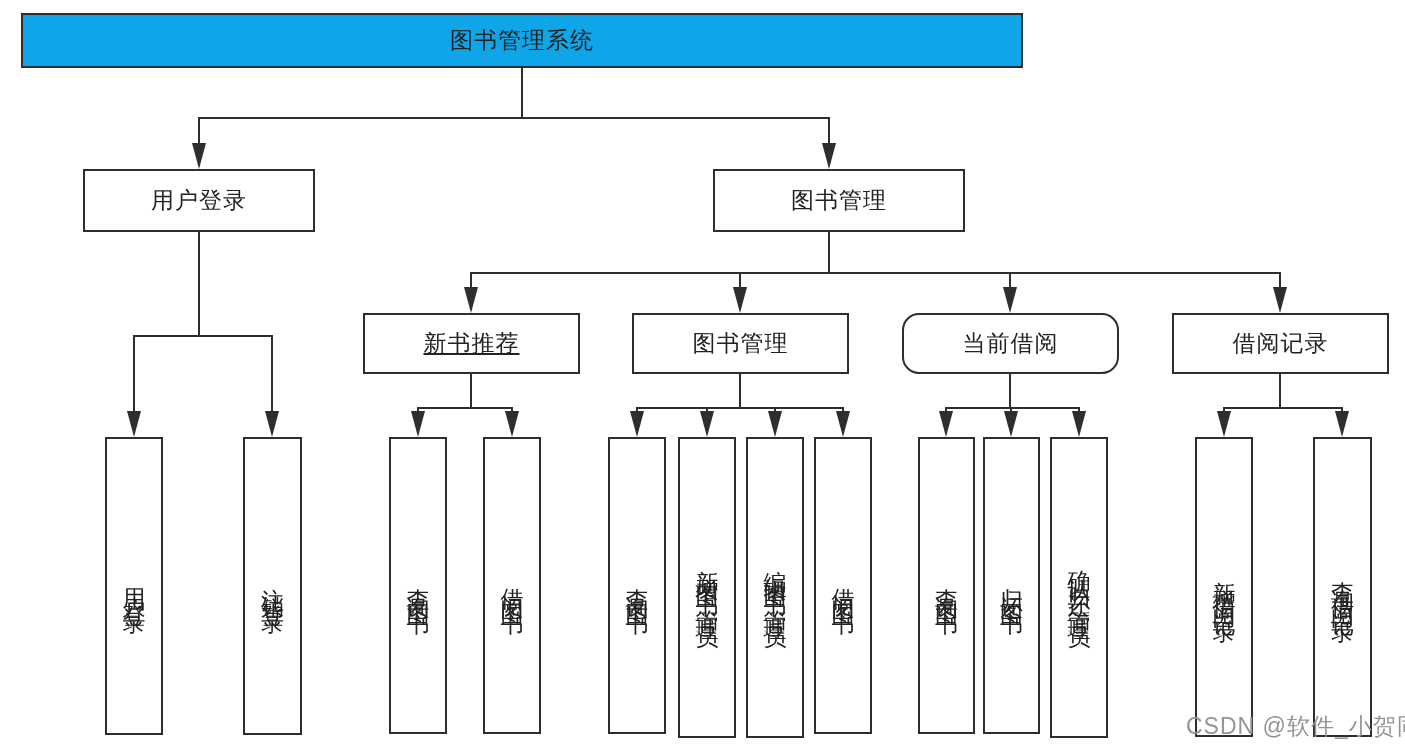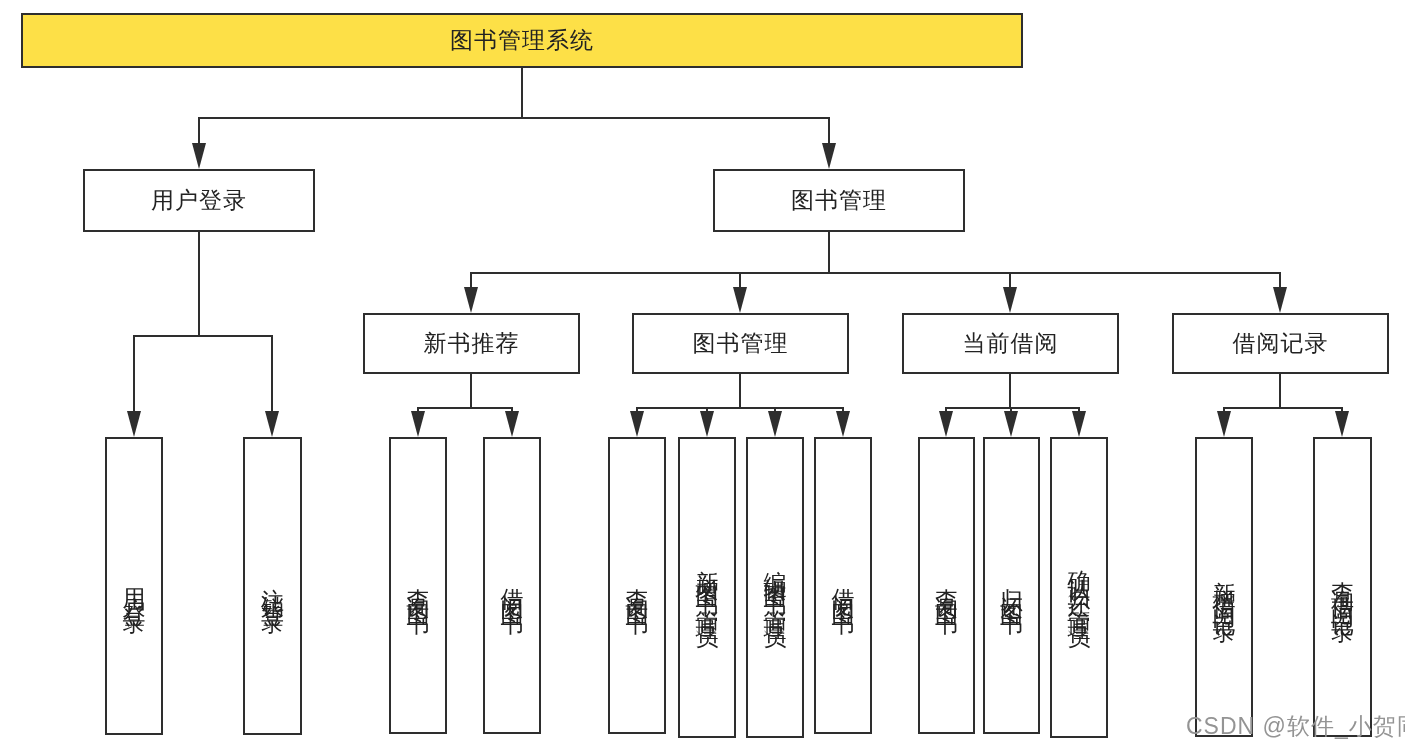--- a/index.html
+++ b/index.html
@@ -64,36 +64,36 @@
     color: rgba(148, 148, 148, 0.9);
     white-space: nowrap;
     z-index: 6;
   }
 </style>
 </head>
 <body>
 
 <div class="canvas">
   <div id="stage">
-      <div class="node h" style="left: 21px; top: 13px; width: 1002px; height: 55px; border-color: rgb(46, 46, 46); background: #fde047; text-align: right;">
+      <div class="node h" style="left: 21px; top: 13px; width: 1002px; height: 55px; border-color: rgb(46, 46, 46); background: #0ea5e9; text-align: right;">
         <span class="lbl" style="color: rgb(34, 34, 34);">图书管理系统</span>
       </div>
       <div class="node h" style="left: 83px; top: 169px; width: 232px; height: 63px; border-color: rgb(46, 46, 46); background: rgb(255, 255, 255);">
         <span class="lbl" style="color: rgb(34, 34, 34);">用户登录</span>
       </div>
       <div class="node h" style="left: 713px; top: 169px; width: 252px; height: 63px; border-color: rgb(46, 46, 46); background: rgb(255, 255, 255);">
         <span class="lbl" style="color: rgb(34, 34, 34);">图书管理</span>
       </div>
       <div class="node h" style="left: 363px; top: 313px; width: 217px; height: 61px; border-color: rgb(46, 46, 46); background: rgb(255, 255, 255);">
-        <span class="lbl" style="color: rgb(34, 34, 34);">新书推荐</span>
+        <span class="lbl" style="color: rgb(34, 34, 34); text-decoration: underline;">新书推荐</span>
       </div>
       <div class="node h" style="left: 632px; top: 313px; width: 217px; height: 61px; border-color: rgb(46, 46, 46); background: rgb(255, 255, 255);">
         <span class="lbl" style="color: rgb(34, 34, 34);">图书管理</span>
       </div>
-      <div class="node h" style="left: 902px; top: 313px; width: 217px; height: 61px; border-color: rgb(46, 46, 46); background: rgb(255, 255, 255);">
+      <div class="node h" style="left: 902px; top: 313px; width: 217px; height: 61px; border-color: rgb(46, 46, 46); background: rgb(255, 255, 255); border-radius: 17px;">
         <span class="lbl" style="color: rgb(34, 34, 34);">当前借阅</span>
       </div>
       <div class="node h" style="left: 1172px; top: 313px; width: 217px; height: 61px; border-color: rgb(46, 46, 46); background: rgb(255, 255, 255);">
         <span class="lbl" style="color: rgb(34, 34, 34);">借阅记录</span>
       </div>
       <div class="node v" style="left: 105px; top: 437px; width: 58px; height: 298px; border-color: rgb(46, 46, 46); background: rgb(255, 255, 255);">
         <span class="lbl" style="color: rgb(34, 34, 34);">用户登录</span>
       </div>
       <div class="node v" style="left: 243px; top: 437px; width: 59px; height: 298px; border-color: rgb(46, 46, 46); background: rgb(255, 255, 255);">
         <span class="lbl" style="color: rgb(34, 34, 34);">注销登录</span>

